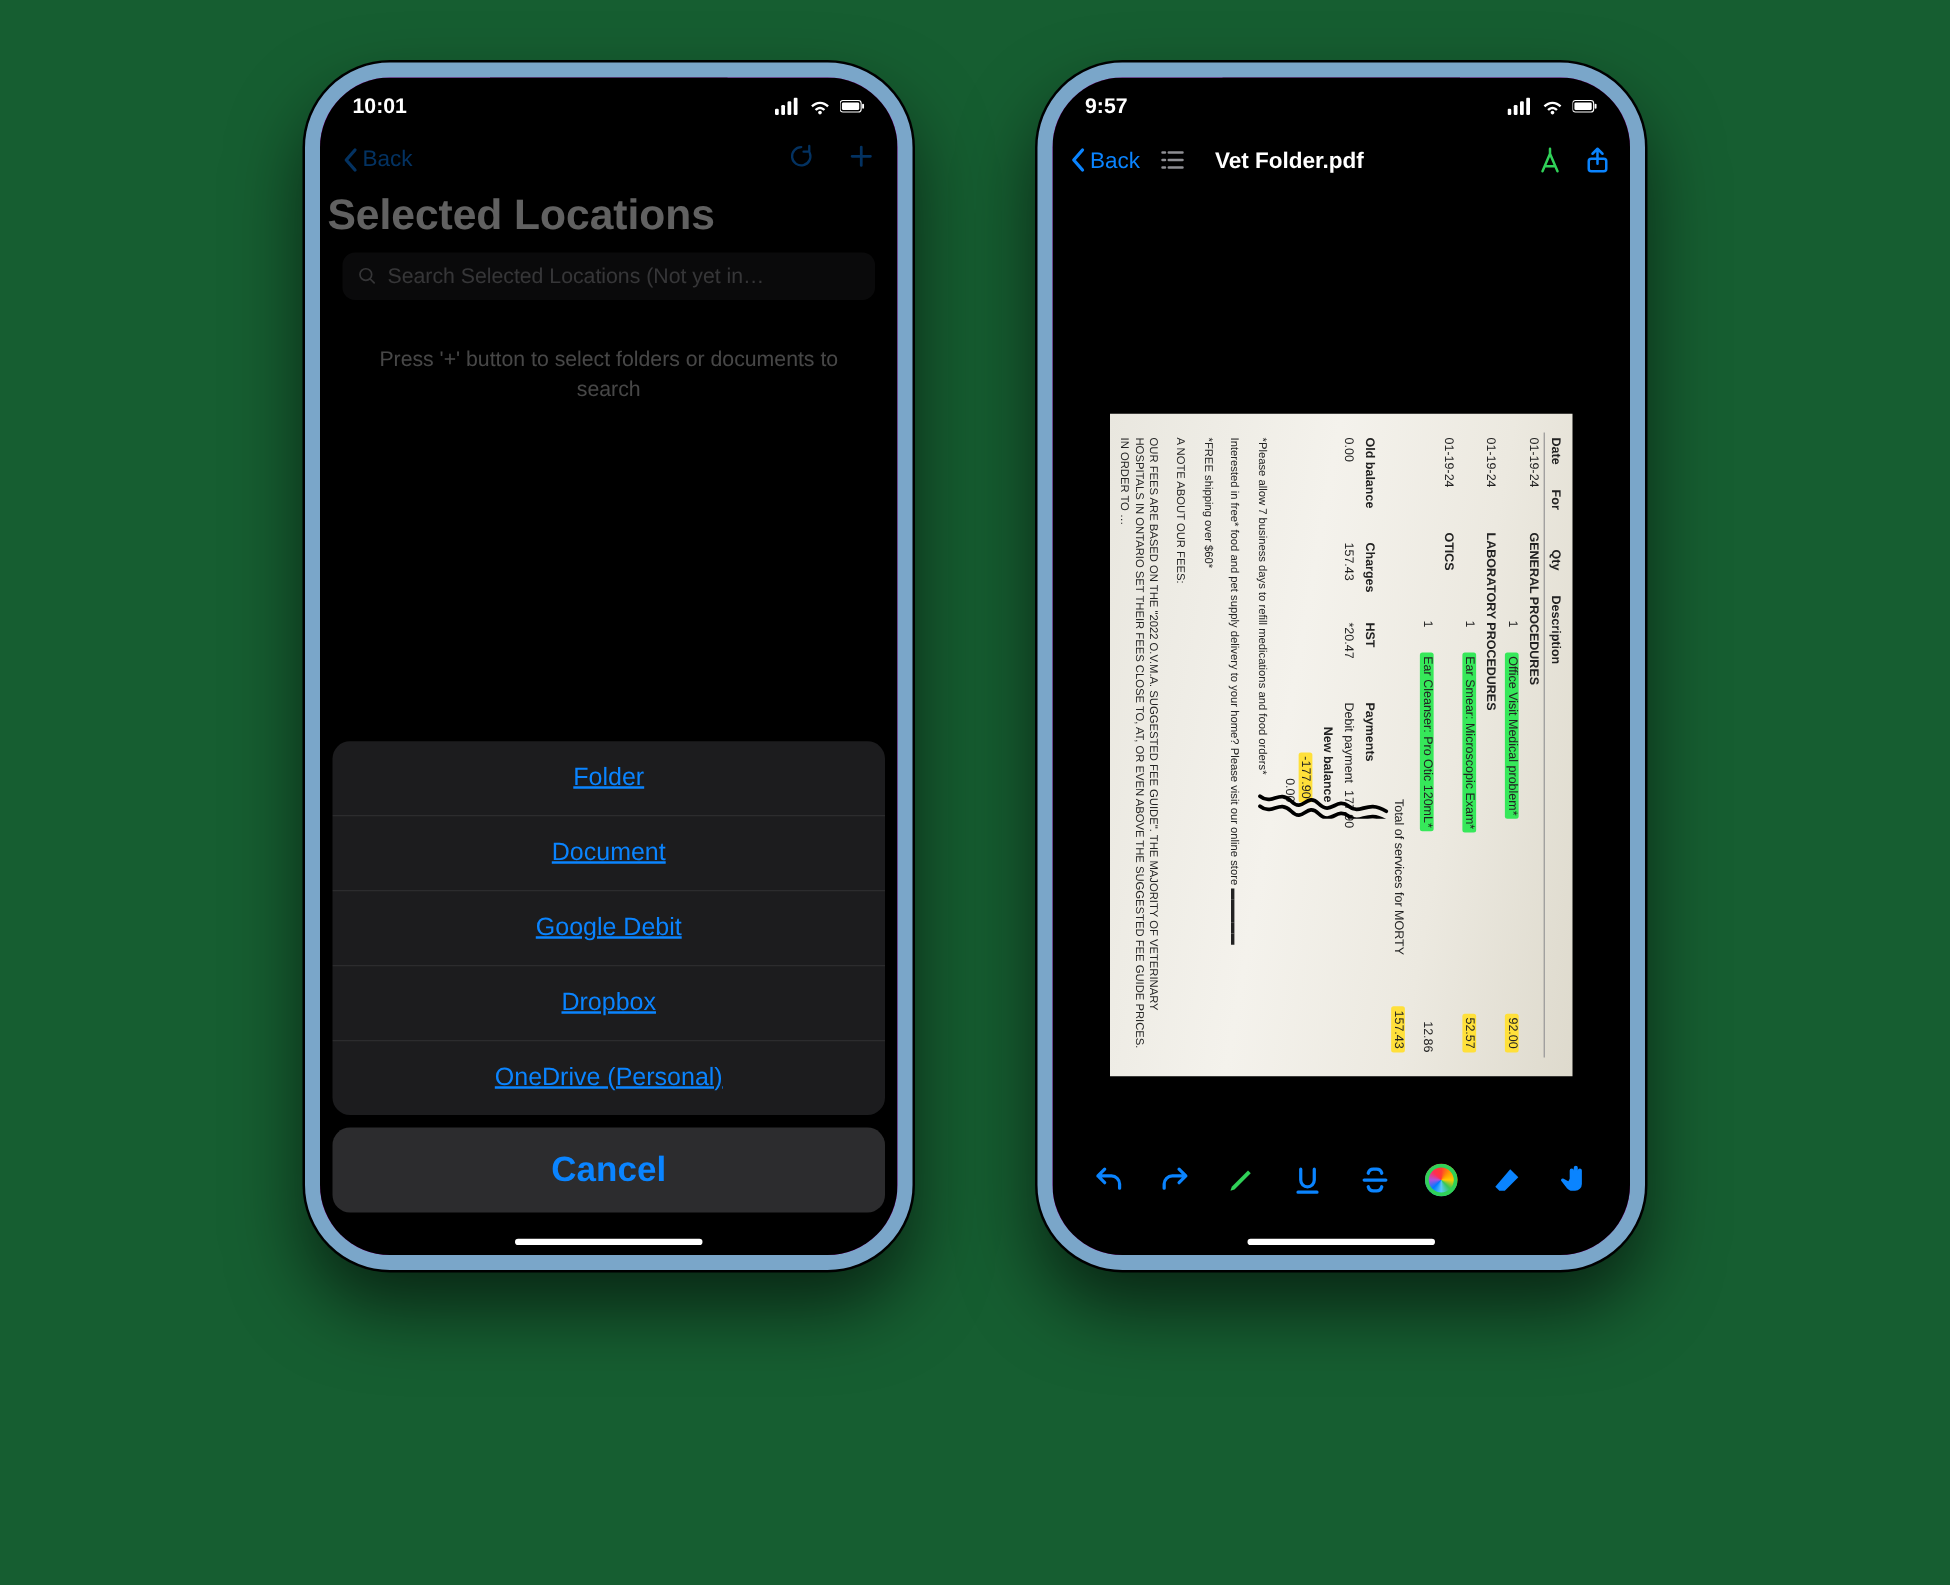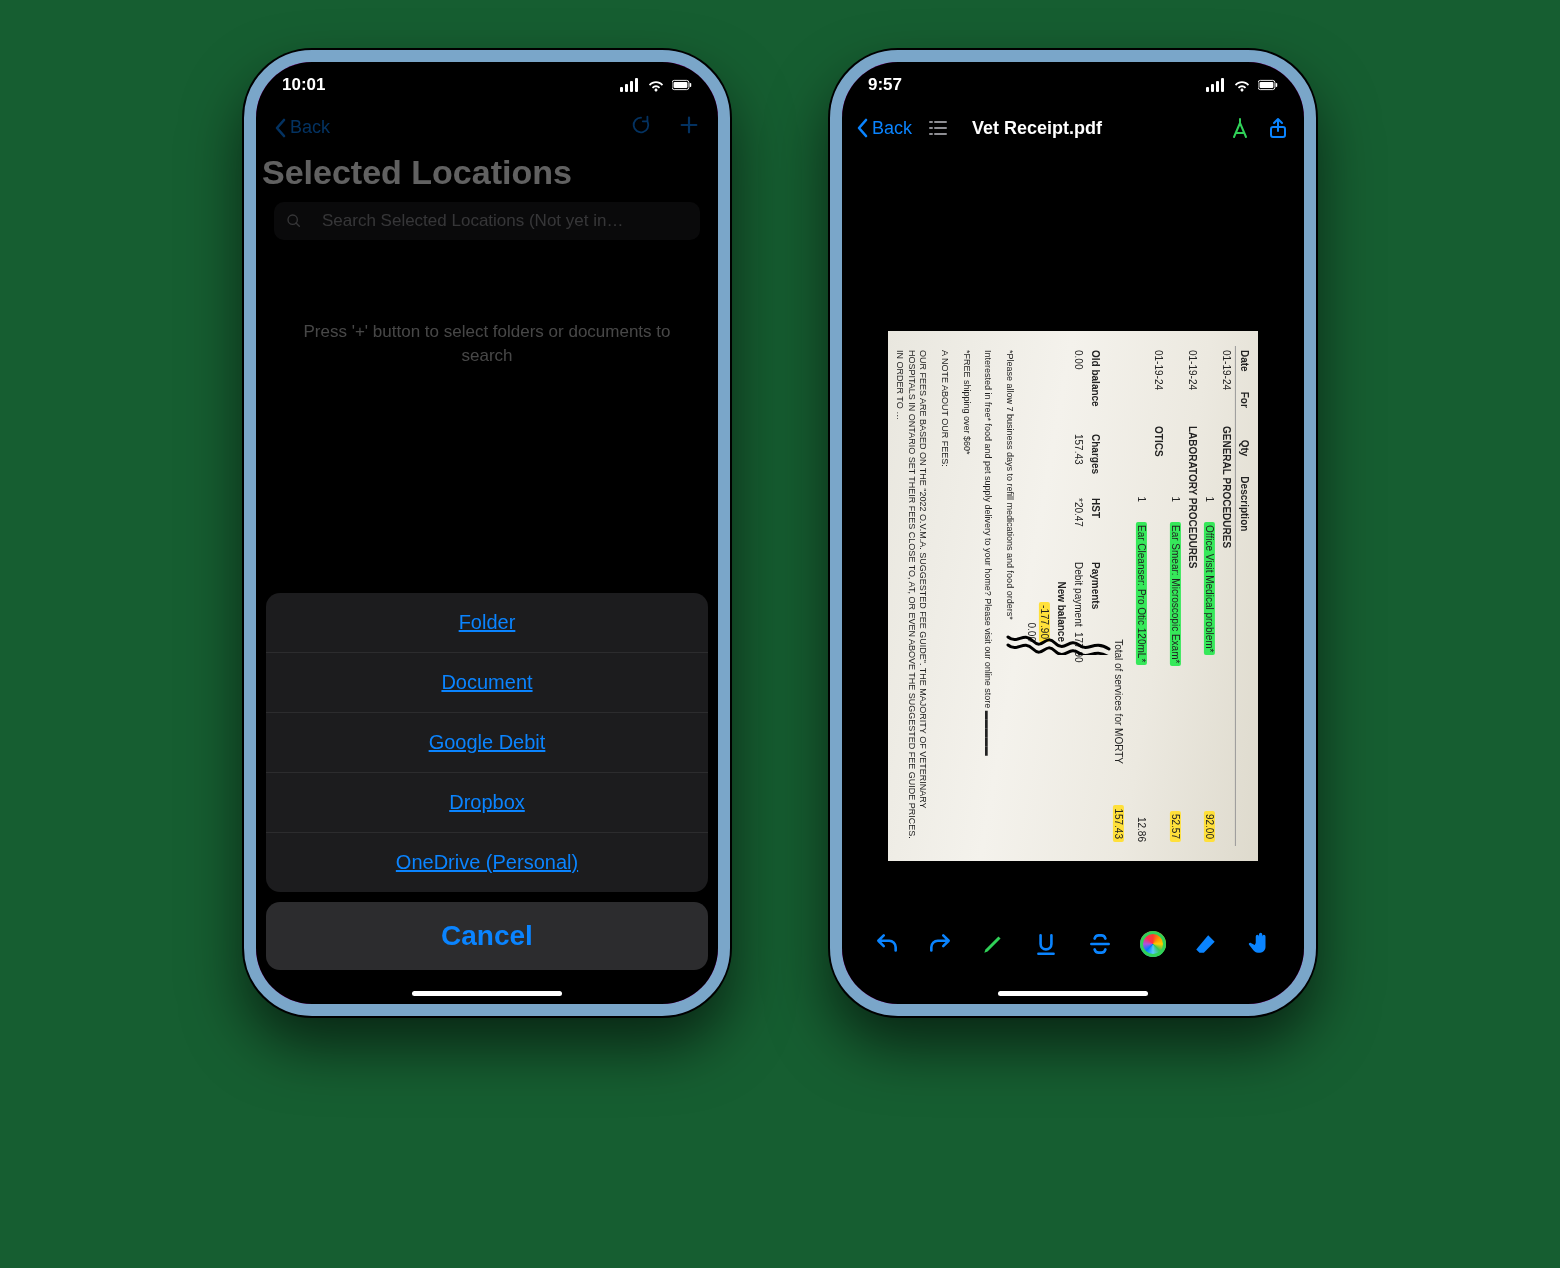--- a/index.html
+++ b/index.html
@@ -44,25 +44,25 @@
     width:150px;height:5px;border-radius:3px;background:#fff;
   }
   
   .dimmed{opacity:.38;}
   .nav{display:flex;justify-content:space-between;align-items:center;padding:6px 18px;font-size:18px;}
   .nav-left{display:flex;align-items:center;gap:4px;color:var(--accent);}
   .nav-right{display:flex;gap:26px;align-items:center;color:var(--accent);}
   .bigtitle{font-size:34px;font-weight:700;padding:6px 6px 10px;}
   .searchbar{
     margin:0 18px;height:38px;background:#1c1c1e;border-radius:10px;
-    display:flex;align-items:center;gap:20px;padding:0 12px;color:var(--dim);font-size:17px;
+    display:flex;align-items:center;gap:8px;padding:0 12px;color:var(--dim);font-size:17px;
     white-space:nowrap;overflow:hidden;
   }
   .empty-hint{
-    margin-top:80px;text-align:center;color:#bbb;font-size:17px;line-height:1.4;padding:0 40px;
+    margin-top:36px;text-align:center;color:#bbb;font-size:17px;line-height:1.4;padding:0 40px;
   }
   
   .sheet-wrap{position:absolute;left:0;right:0;bottom:0;padding:10px 10px 34px;}
   .sheet{background:var(--sheet);border-radius:14px;overflow:hidden;}
   .sheet button{
     display:block;width:100%;background:none;border:none;border-top:1px solid var(--sheet-sep);
     color:var(--accent);font-size:20px;padding:18px 0;cursor:pointer;font-family:inherit;text-decoration:underline;
   }
   .sheet button:first-child{border-top:none;}
   .cancel-btn{
@@ -222,21 +222,21 @@
         <svg width="12" height="20" viewBox="0 0 12 20">
             <path d="M10 2 3 10l7 8" stroke="#0a84ff" stroke-width="2.6" fill="none" stroke-linecap="round" stroke-linejoin="round"></path>
           </svg>
         <span>Back</span>
       </span>
       <span class="icon">
         <svg viewBox="0 0 24 24">
             <path d="M4 6h2M4 12h2M4 18h2M9 6h11M9 12h11M9 18h11" stroke="#8e8e93" stroke-width="2" stroke-linecap="round"></path>
           </svg>
       </span>
-      <span class="title">Vet Receipt.pdf</span>
+      <span class="title">Vet Folder.pdf</span>
       <span class="spacer"></span>
       <span class="icon">
         <svg viewBox="0 0 24 24">
             <path d="M12 3v4M12 7l-6 14M12 7l6 14M8 17h8" stroke="#30d158" stroke-width="2" fill="none" stroke-linecap="round" stroke-linejoin="round"></path>
           </svg>
       </span>
       <span class="icon">
         <svg viewBox="0 0 24 24">
             <path d="M12 3v12M8 7l4-4 4 4" stroke="#0a84ff" stroke-width="2" fill="none" stroke-linecap="round" stroke-linejoin="round"></path>
             <rect x="5" y="11" width="14" height="10" rx="2" stroke="#0a84ff" stroke-width="2" fill="none"></rect>

